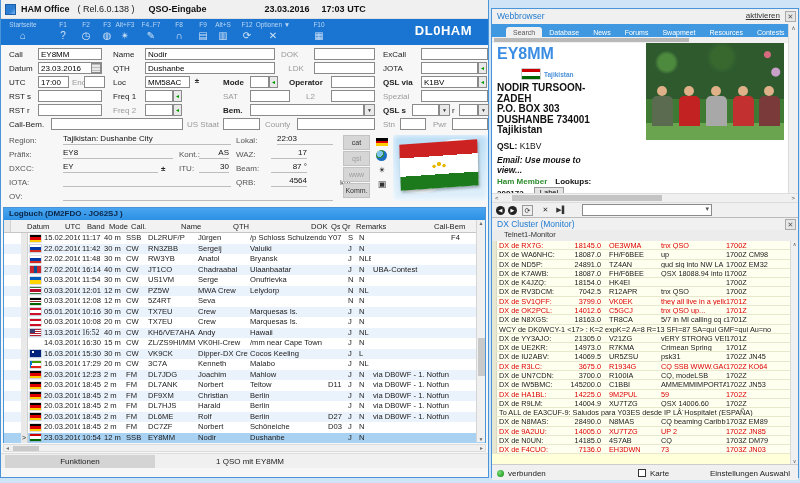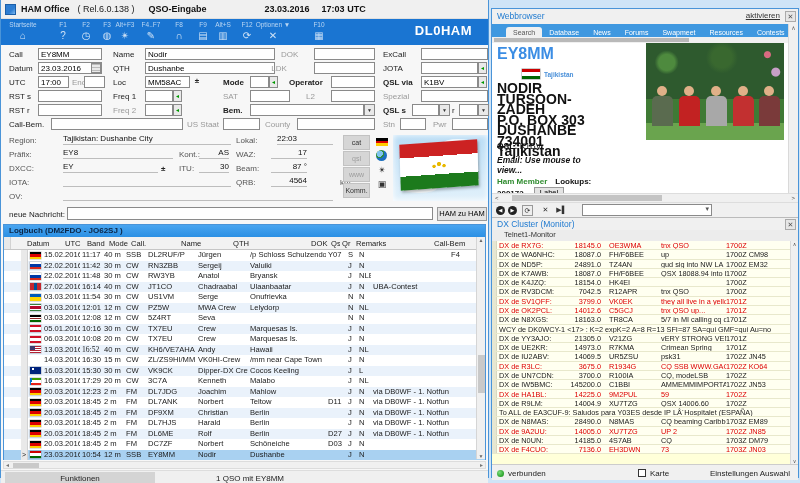--- a/index.html
+++ b/index.html
@@ -103,21 +103,21 @@
   .xbox { position:absolute; right:2px; top:2px; width:11px; height:11px; background:#e6e6e6; border:1px solid #aaa; font-size:7px; line-height:9px; text-align:center; color:#555; cursor:pointer; }
   .bp-nav { position:relative; height:13px; background:#3f98e0; display:flex; align-items:flex-end; padding-left:14px; overflow:hidden; }
   .bp-tab { font-size:7px; color:#fff; padding:2px 7px 1px 7px; white-space:nowrap; cursor:pointer; }
   .bp-tab.active { background:#f0f0f0; color:#555; border-radius:3px 3px 0 0; }
   .bp-strip { position:relative; height:6px; background:#f0f0f0; }
   .bp-strip-bar { position:absolute; left:2px; top:1px; width:195px; height:4px; background:#b9b9b9; }
   .bp-content { position:relative; height:150px; background:#fff; overflow:hidden; }
   .callsign { position:absolute; left:5px; top:2px; font-size:16px; font-weight:bold; color:#3b8de4; }
   .tjf-sm { position:absolute; left:30px; top:26px; width:18px; height:10px; background:linear-gradient(180deg,#c00 30%,#fff 30%,#fff 70%,#060 70%); box-shadow:0 0 0 .5px #999; }
   .tjf-name { position:absolute; left:52px; top:28px; font-size:6.5px; color:#4a90d9; font-weight:bold; }
-  .addr { position:absolute; left:5px; top:40px; width:118px; font-size:14px; font-weight:bold; color:#111; line-height:10.5px; }
+  .addr { position:absolute; left:5px; top:40px; width:118px; font-size:10px; font-weight:bold; color:#111; line-height:10.5px; }
   .qslline { position:absolute; left:5px; top:98px; font-size:8.5px; color:#111; }
   .qslline b { font-weight:bold; }
   .emline { position:absolute; left:5px; top:112px; width:110px; font-size:8.5px; font-weight:bold; font-style:italic; color:#111; line-height:10px; }
   .hmline { position:absolute; left:5px; top:134px; font-size:8px; font-weight:bold; }
   .hm-green { color:#2e8b2e; }
   .hm-look { color:#111; margin-left:8px; }
   .lkline { position:absolute; left:5px; top:146px; font-size:8px; font-weight:bold; color:#111; }
   .label-btn { position:absolute; left:42px; top:144px; width:30px; height:12px; background:#e4e4e4; border:1px solid #9a9a9a; font-size:7.5px; text-align:center; line-height:10px; cursor:pointer; }
   .photo { position:absolute; right:14px; top:0; width:138px; height:97px;
            background:radial-gradient(circle at 88% 12%,#d86a80 0 3px,transparent 4px),
@@ -241,21 +241,21 @@
           <input class="finput" style="left: 313px; width: 61px;">
           <span class="flabel" style="left: 382px; width: 34px;">ExCall</span>
           <input class="finput" style="left: 420px; width: 67px;">
         </div>
         <div class="frow">
           <span class="flabel" style="left: 8px; width: 28px;">Datum</span>
           <input class="finput" value="23.03.2016" style="left: 37px; width: 64px;">
           <span class="fbtn cal" style="left: 90px; top: 1px; width: 10px; height: 10px;"></span>
           <span class="flabel" style="left: 112px; width: 28px;">QTH</span>
           <input class="finput" value="Dushanbe" style="left: 144px; width: 130px;">
-          <span class="flabel grey" style="left: 264px; width: 28px; text-align: center;">LDK</span>
+          <span class="flabel grey" style="left: 281px; width: 28px; text-align: center;">LDK</span>
           <input class="finput" style="left: 313px; width: 61px;">
           <span class="flabel" style="left: 382px; width: 34px;">JOTA</span>
           <input class="finput" style="left: 420px; width: 57px;">
           <span class="fbtn green" style="left: 477px; width: 9px;">◄</span>
         </div>
         <div class="frow">
           <span class="flabel" style="left: 8px; width: 26px;">UTC</span>
           <input class="finput" value="17:00" style="left: 37px; width: 31px;">
           <span class="flabel grey" style="left: 71px; width: 16px;">End</span>
           <input class="finput" style="left: 83px; width: 21px;">
@@ -355,25 +355,20 @@
       <span class="flagbox">
         <span class="cloud" style="left:50px;top:4px;width:30px;height:9px"></span>
         <span class="cloud" style="left:8px;top:48px;width:36px;height:10px"></span>
         <span class="cloud" style="left:60px;top:40px;width:26px;height:8px"></span>
         <span class="tjflag">
             <span class="tjcrown"></span>
           </span>
       </span>
     </div>
 
-    <div class="msgrow">
-      <span class="msg-label">neue Nachricht:</span>
-      <input class="msg-input" value="" style="">
-      <span class="msg-btn">HAM zu HAM</span>
-    </div>
 
     <div class="logbook">
       <div class="lb-title">Logbuch  (DM2FDO - JO62SJ )</div>
       <div class="lb-head" id="lbhead">
           <span class="c gut" style="width: 7px;"></span>
           <span class="c" style="width: 14px;"></span>
           <span class="c" style="width: 38px;">Datum</span>
           <span class="c" style="width: 22px;">UTC</span>
           <span class="c" style="width: 22px;">Band</span>
           <span class="c" style="width: 22px;">Mode</span>

